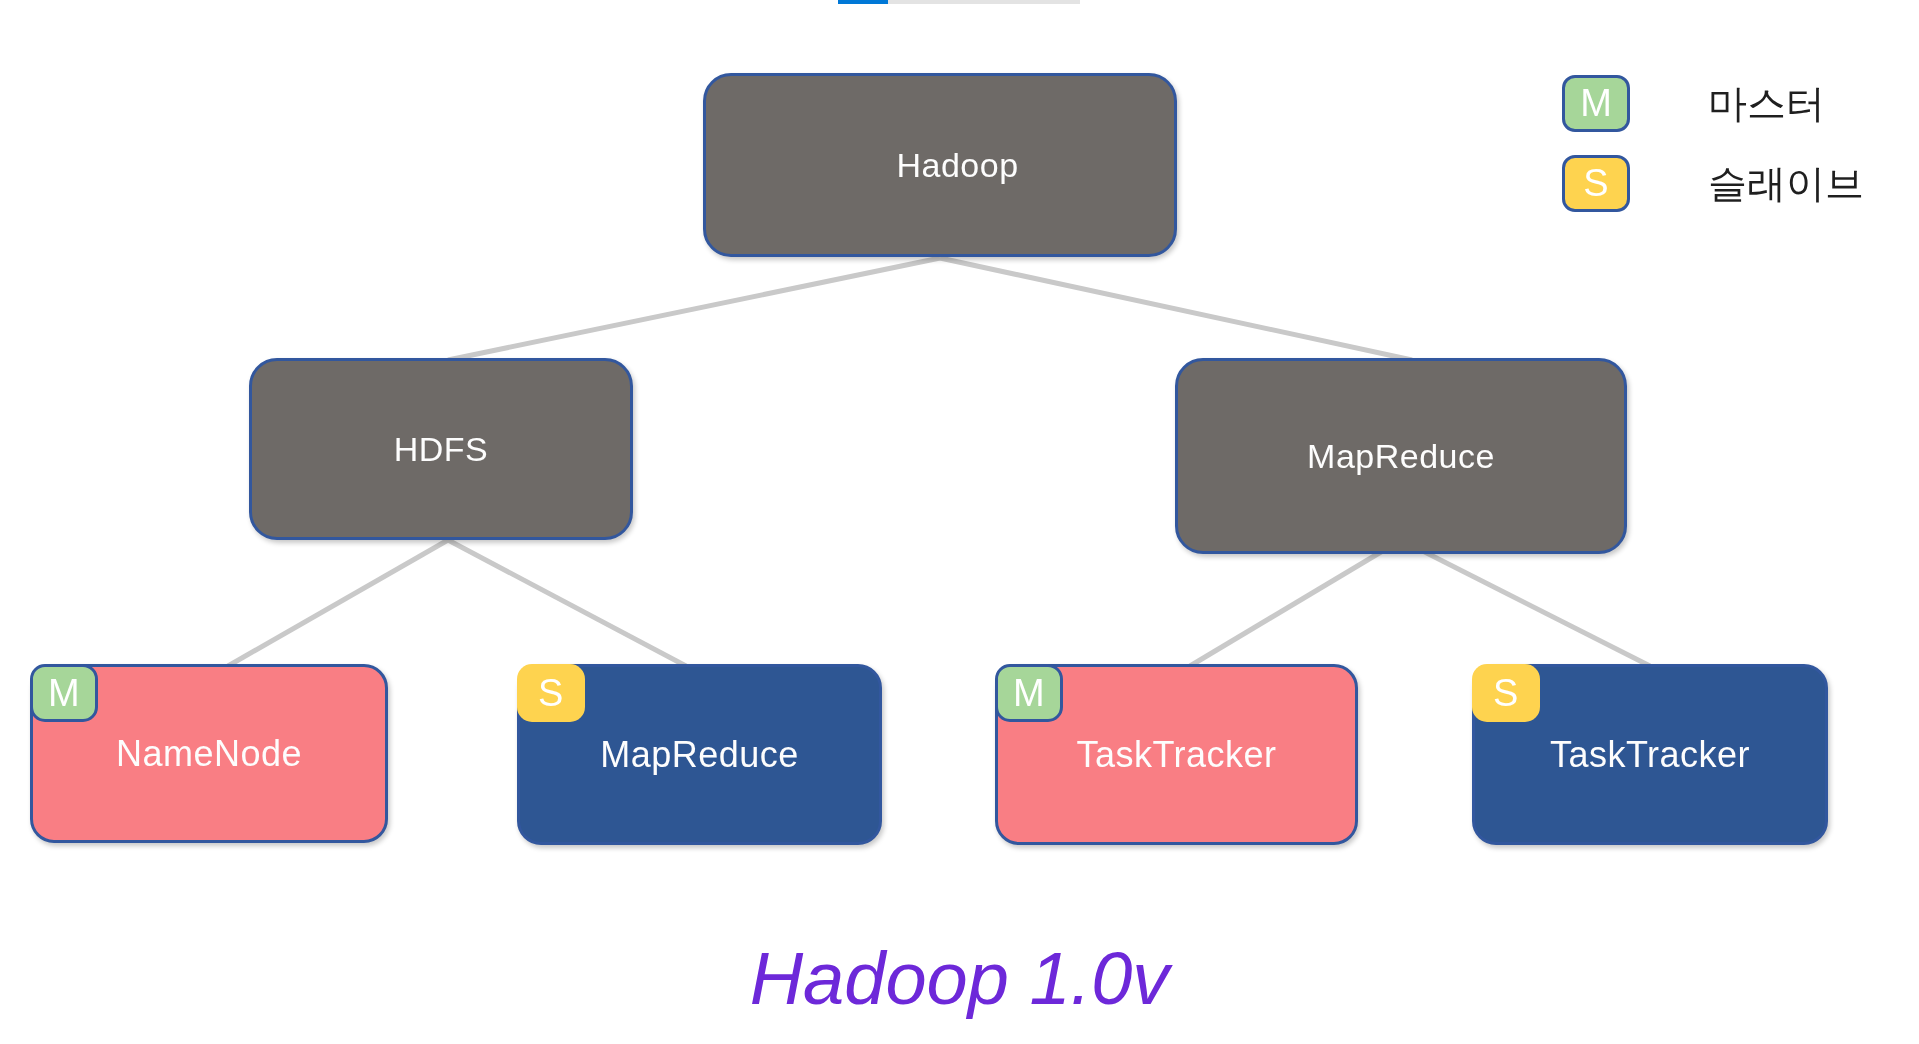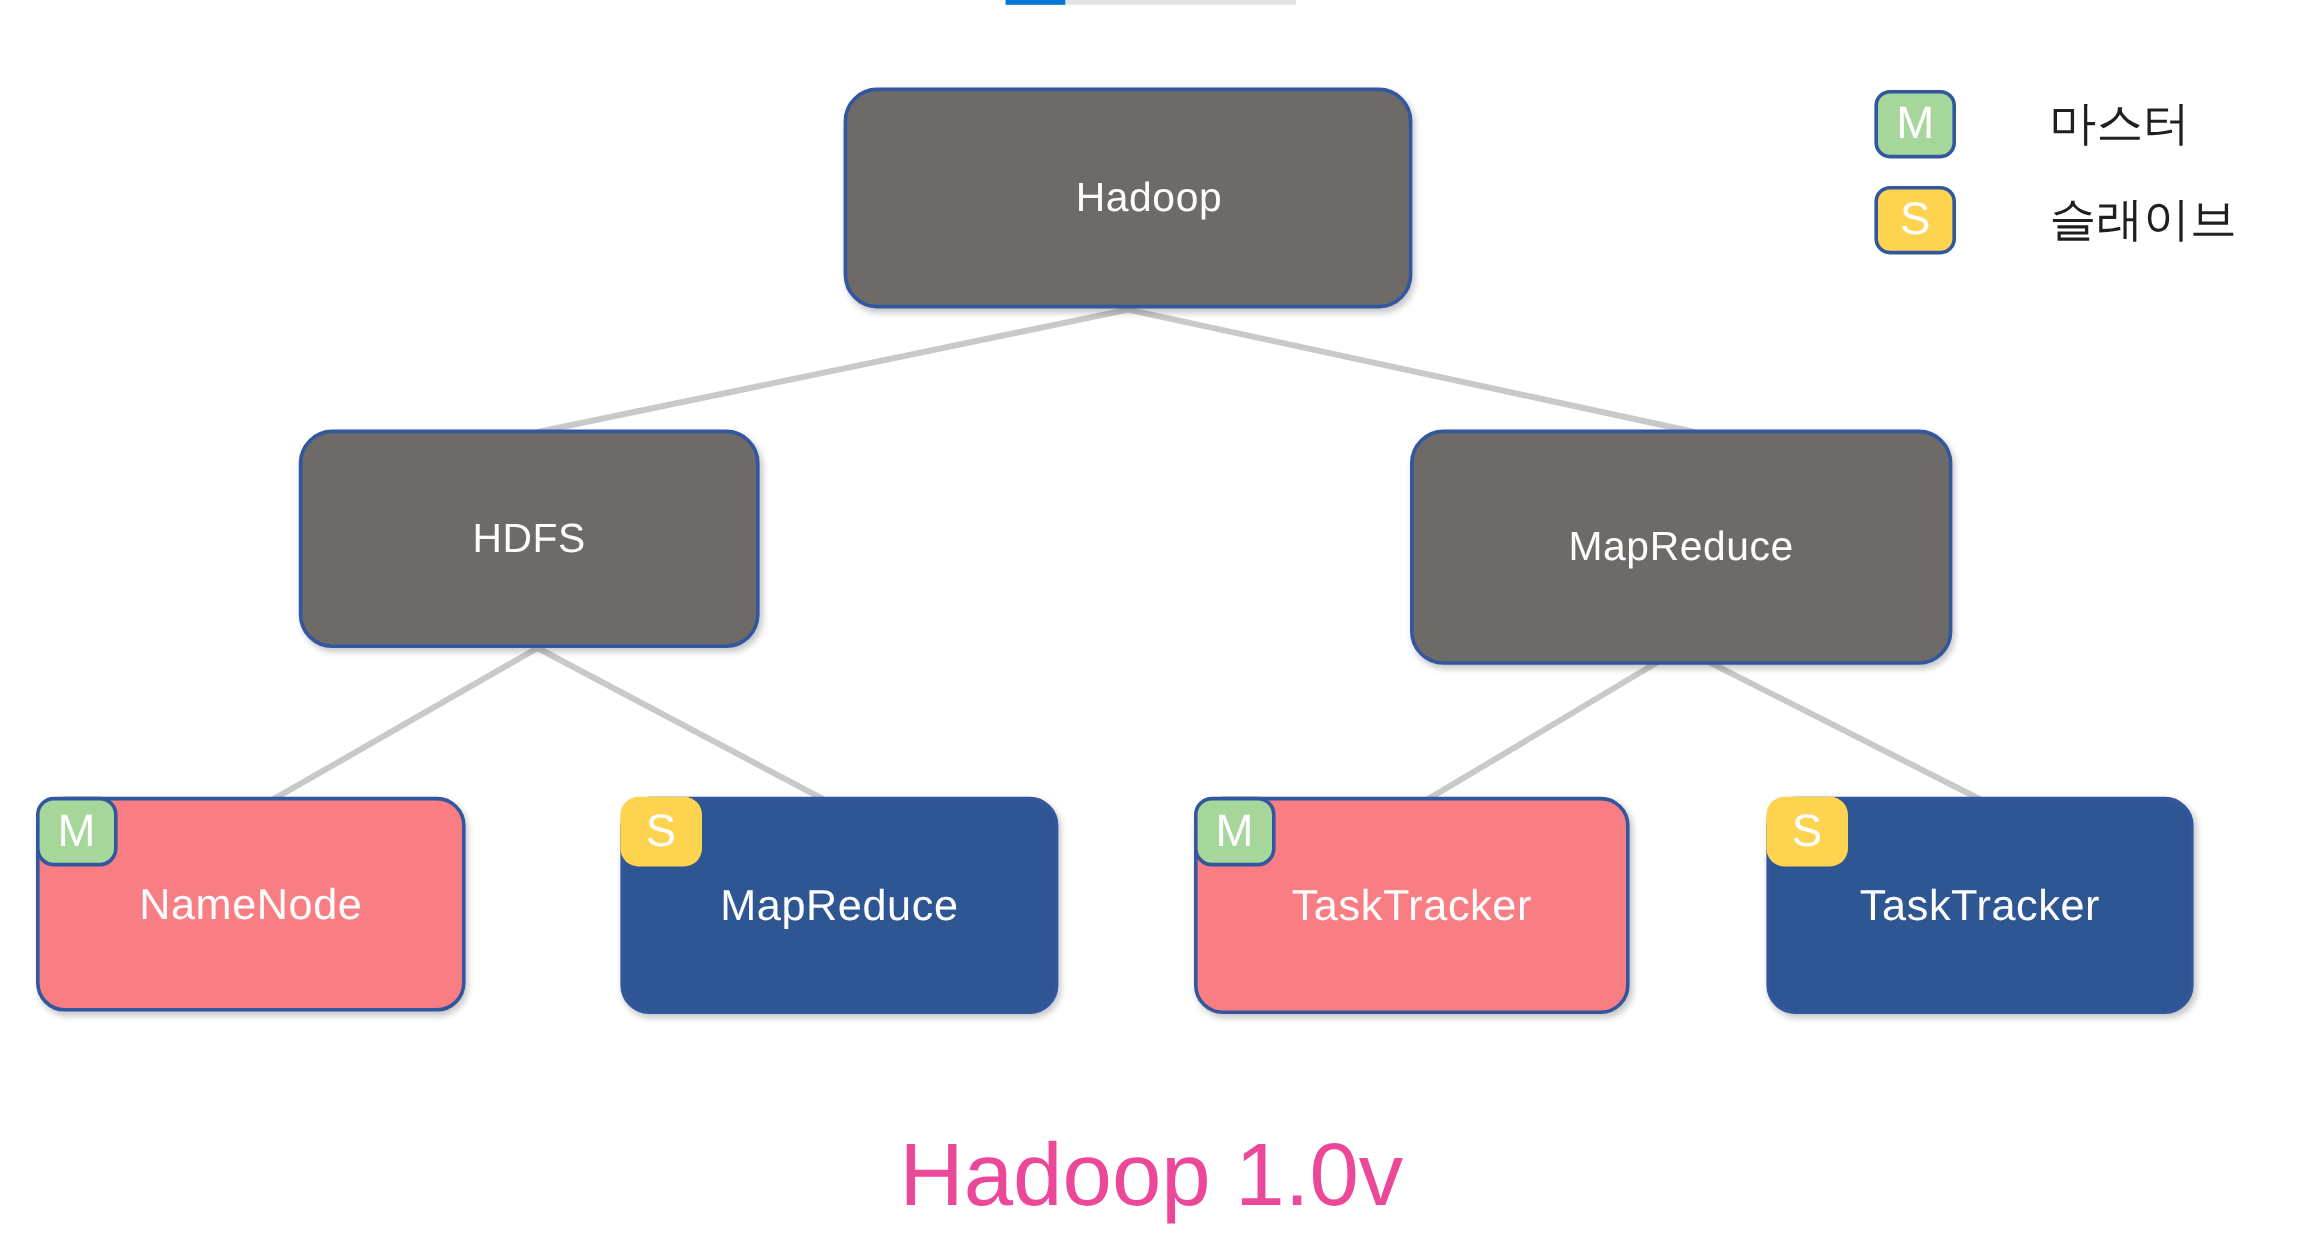--- a/index.html
+++ b/index.html
@@ -91,22 +91,23 @@
     white-space: nowrap;
     margin-left: 40px;
   }
   .legend-label.m { top: 75px; }
   .legend-label.s { top: 155px; }
 
   .slide-title {
     position: absolute;
     left: 0; right: 0; top: 936px;
     text-align: center;
-    color: #ec4899;
+    color: #6d28d9;
     font-size: 74px;
+    font-style: italic;
   }
 </style>
 </head>
 <body>
 
 <div class="stage">
 
   <div class="topbar-progress"></div>
   <div class="topbar-track"></div>
 

